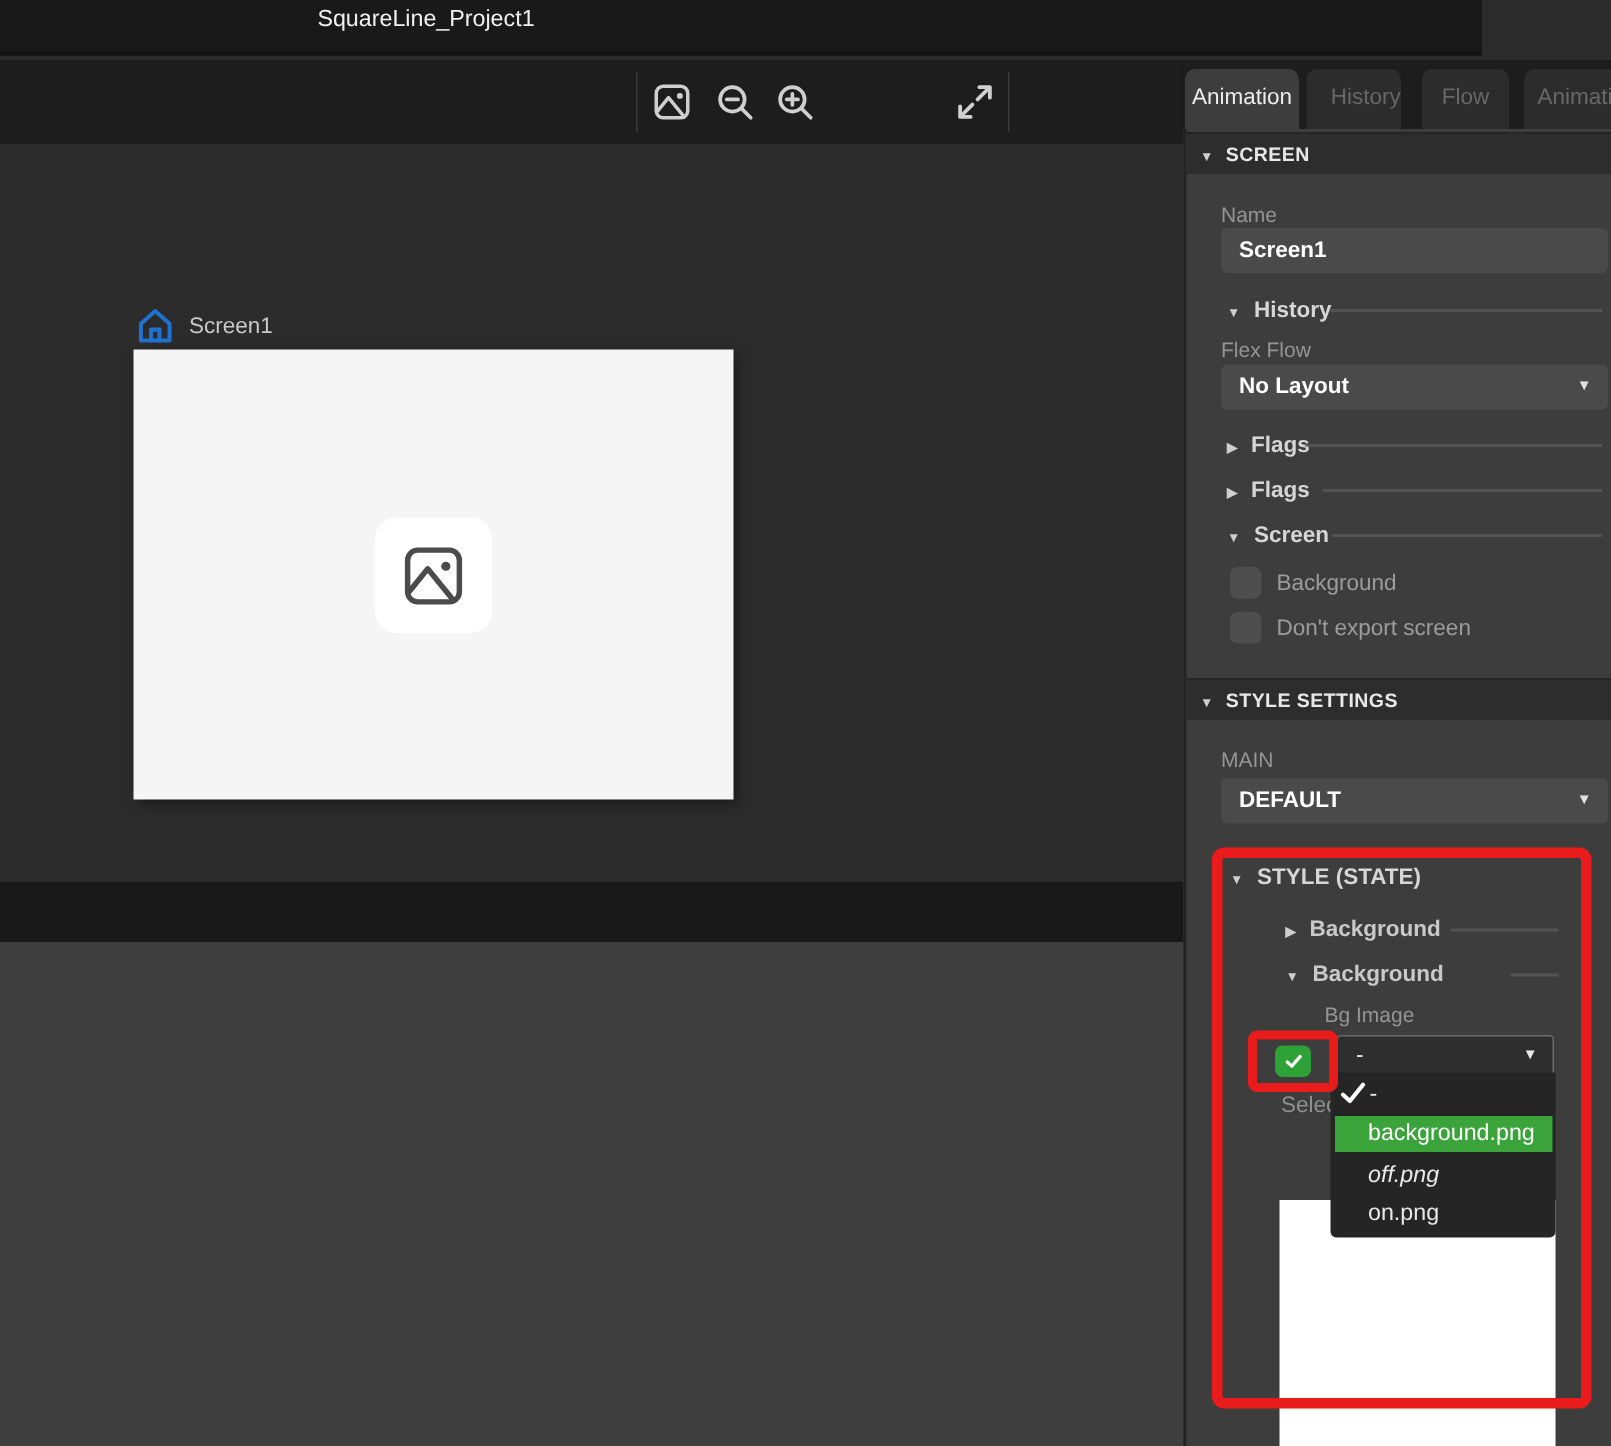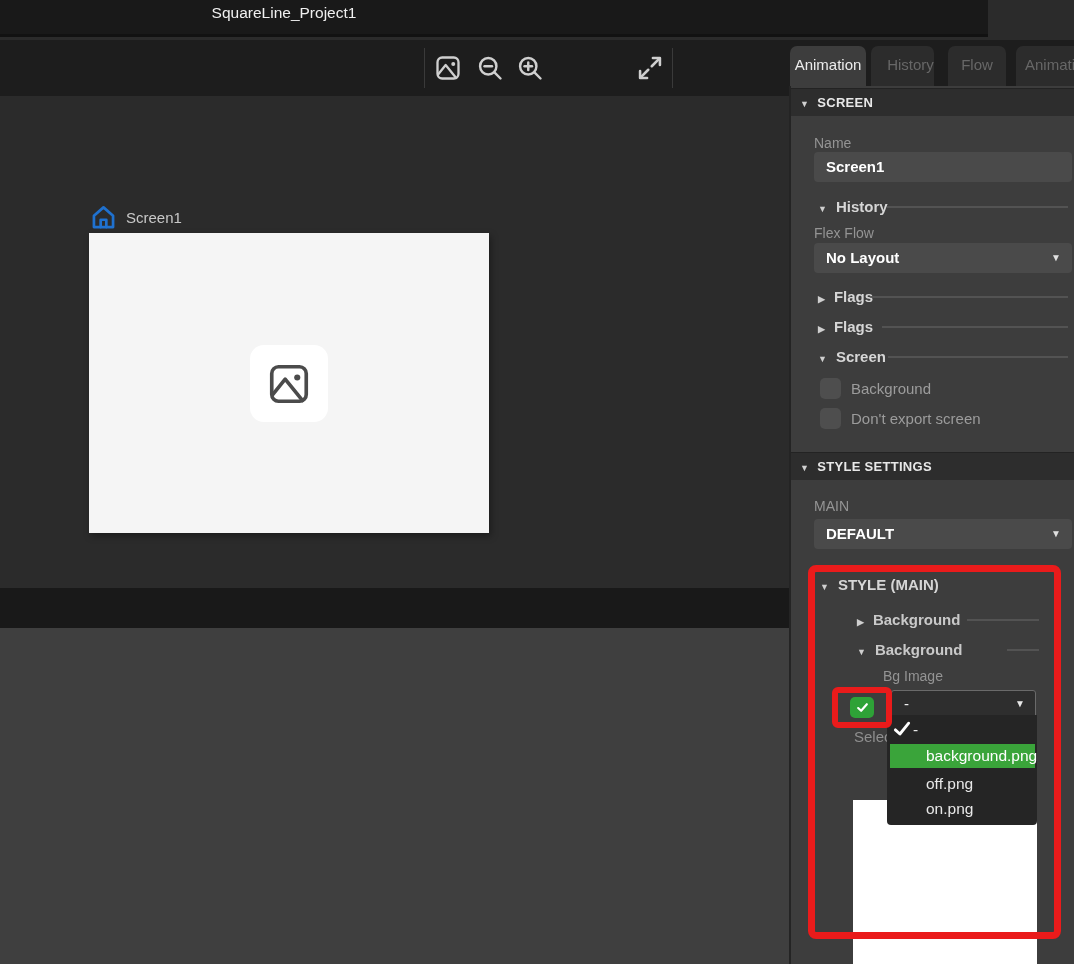--- a/index.html
+++ b/index.html
@@ -64,24 +64,24 @@
   .bg-dd { position:absolute; left:100px; top:604px; width:145px; height:28px; background:#2e2e2e; border:1px solid #6a6a6a; border-radius:3px; color:#f0f0f0; font-size:15px; line-height:26px; padding-left:12px; cursor:pointer; z-index:2; }
   .bg-dd .caret { position:absolute; right:10px; top:0; font-size:10px; color:#e8e8e8; }
 
   .select-label { position:absolute; left:63px; top:642px; color:#8f8f8f; font-size:15px; z-index:1; white-space:nowrap; }
 
   
   .preview { position:absolute; left:62px; top:714px; width:184px; height:164px; background:#ffffff; z-index:1; }
 
   
   .dd-list { position:absolute; left:96px; top:629px; width:150px; height:110px; background:#252525; border-radius:0 0 4px 4px; z-index:3; }
-  .dd-row { position:absolute; left:3px; width:144px; height:24px; color:#e8e8e8; font-size:15.5px; line-height:24px; padding-left:36px; cursor:pointer; white-space:nowrap; }
+  .dd-row { position:absolute; left:3px; width:144px; height:24px; color:#e8e8e8; font-size:15.5px; line-height:24px; padding-left:22px; cursor:pointer; white-space:nowrap; }
   .dd-row.first { top:3px; padding-left:23px; }
   .dd-row.green { top:29px; left:3px; width:145px; background:#3aa43a; color:#fff; }
-  .dd-row.r3 { top:57px; }
+  .dd-row.r3 { top:57px;font-style:italic; }
   .dd-row.r4 { top:82px; }
   .dd-check { position:absolute; left:2px; top:1px; width:20px; height:20px; }
 
   
   .red-rect { position:absolute; border:7px solid #ea1b1b; border-radius:8px; z-index:5; pointer-events:none; }
   .red-outer { left:17px; top:479px; width:253px; height:374px; }
   .red-inner { left:41px; top:601px; width:60px; height:41px; border-width:6px; border-radius:6px; }
 </style>
 </head>
 <body>
@@ -208,21 +208,21 @@
       <span class="tri">▼</span><span>STYLE SETTINGS</span>
     </div>
 
     <div class="lbl" style="left:23px; top:412px">MAIN</div>
     <div class="field" style="top:433px">
       <span>DEFAULT</span>
       <span class="caret">▼</span>
     </div>
 
     <div class="subhead" style="left:29px; top:490px">
-      <span class="tri">▼</span><span>STYLE (MAIN)</span>
+      <span class="tri">▼</span><span>STYLE (STATE)</span>
     </div>
 
     <div class="subhead" style="left:66px; top:525px; color:#c9c9c9">
       <span class="tri">▶</span><span>Background</span>
     </div>
     <div class="hline" style="left:176px; top:533px; width:72px"></div>
 
     <div class="subhead" style="left:66px; top:555px; color:#c9c9c9">
       <span class="tri">▼</span><span>Background</span>
     </div>

